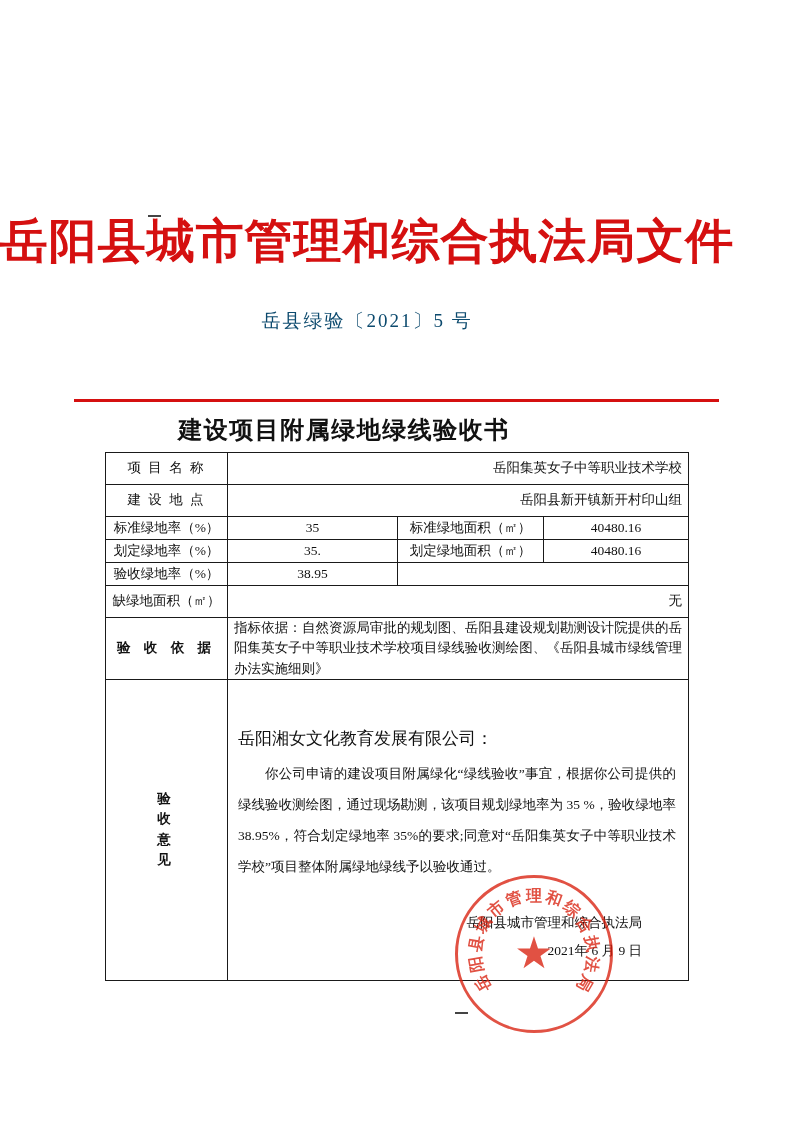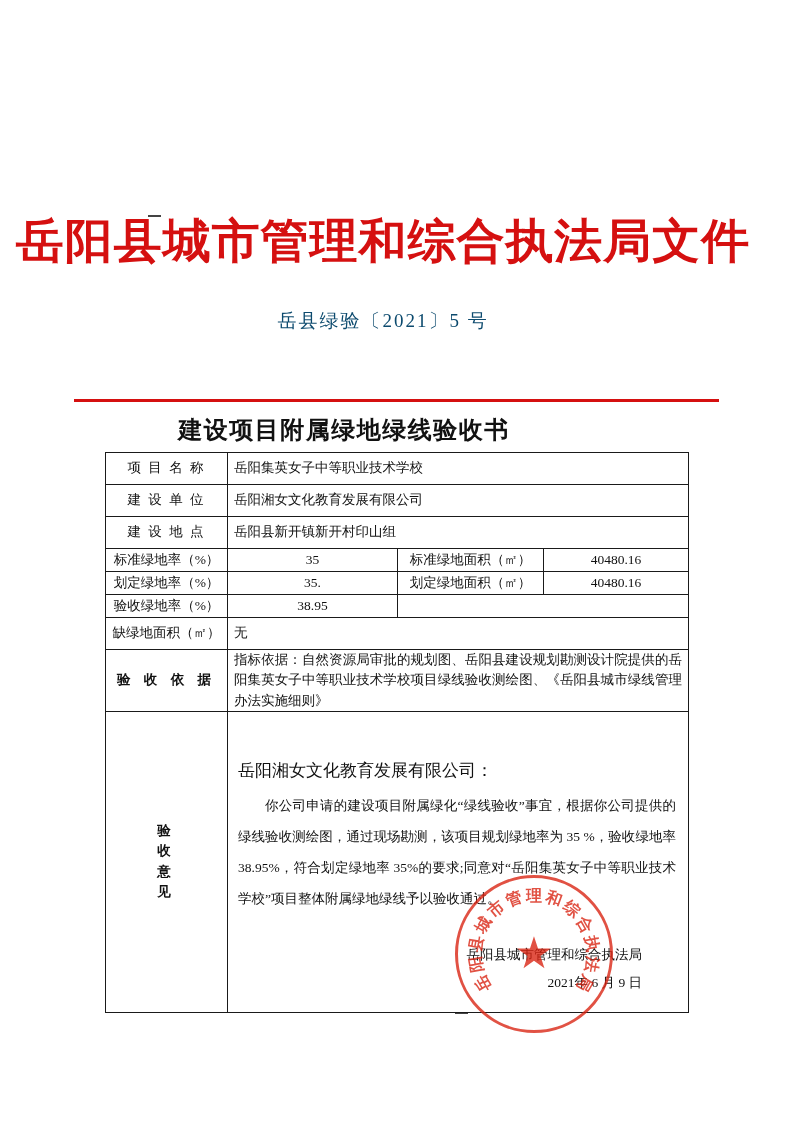--- a/index.html
+++ b/index.html
@@ -20,21 +20,21 @@
     position: relative;
     width: 793px;
     height: 1122px;
     box-sizing: border-box;
   }
 
   
   .doc-header {
     position: absolute;
     top: 214px;
-    left: 16px;
+    left: 0;
     width: 734px;
     text-align: center;
   }
   .doc-title {
     color: #d51010;
     font-weight: bold;
     font-size: 47px;
     letter-spacing: 1px;
     line-height: 1.15;
     font-family: "DejaVu Serif", "Liberation Serif", serif;
@@ -85,21 +85,21 @@
     padding: 0 6px;
     vertical-align: middle;
     line-height: 1.5;
   }
   .lbl {
     text-align: center;
     letter-spacing: 2px;
     white-space: nowrap;
   }
   .val {
-    text-align: left;
+    text-align: right;
     padding-left: 10px;
   }
   .val-c {
     text-align: center;
   }
   .r1 td { height: 31px; margin-left: 40px; }
   .r2 td { height: 22px; }
 
   .vlabel {
     text-align: center;
@@ -191,24 +191,20 @@
       <colgroup>
         <col style="width:122px">
         <col style="width:170px">
         <col style="width:146px">
         <col style="width:145px">
       </colgroup>
       <tbody>
         <tr class="r1">
           <td class="lbl">项 目 名 称</td>
           <td class="val" colspan="3">岳阳集英女子中等职业技术学校</td>
-        </tr>
-        <tr class="r1">
-          <td class="lbl">建 设 单 位</td>
-          <td class="val" colspan="3">岳阳湘女文化教育发展有限公司</td>
         </tr>
         <tr class="r1">
           <td class="lbl">建 设 地 点</td>
           <td class="val" colspan="3">岳阳县新开镇新开村印山组</td>
         </tr>
 
         <tr class="r2">
           <td class="val-c">标准绿地率（%）</td>
           <td class="val-c">35</td>
           <td class="val-c">标准绿地面积（㎡）</td>

